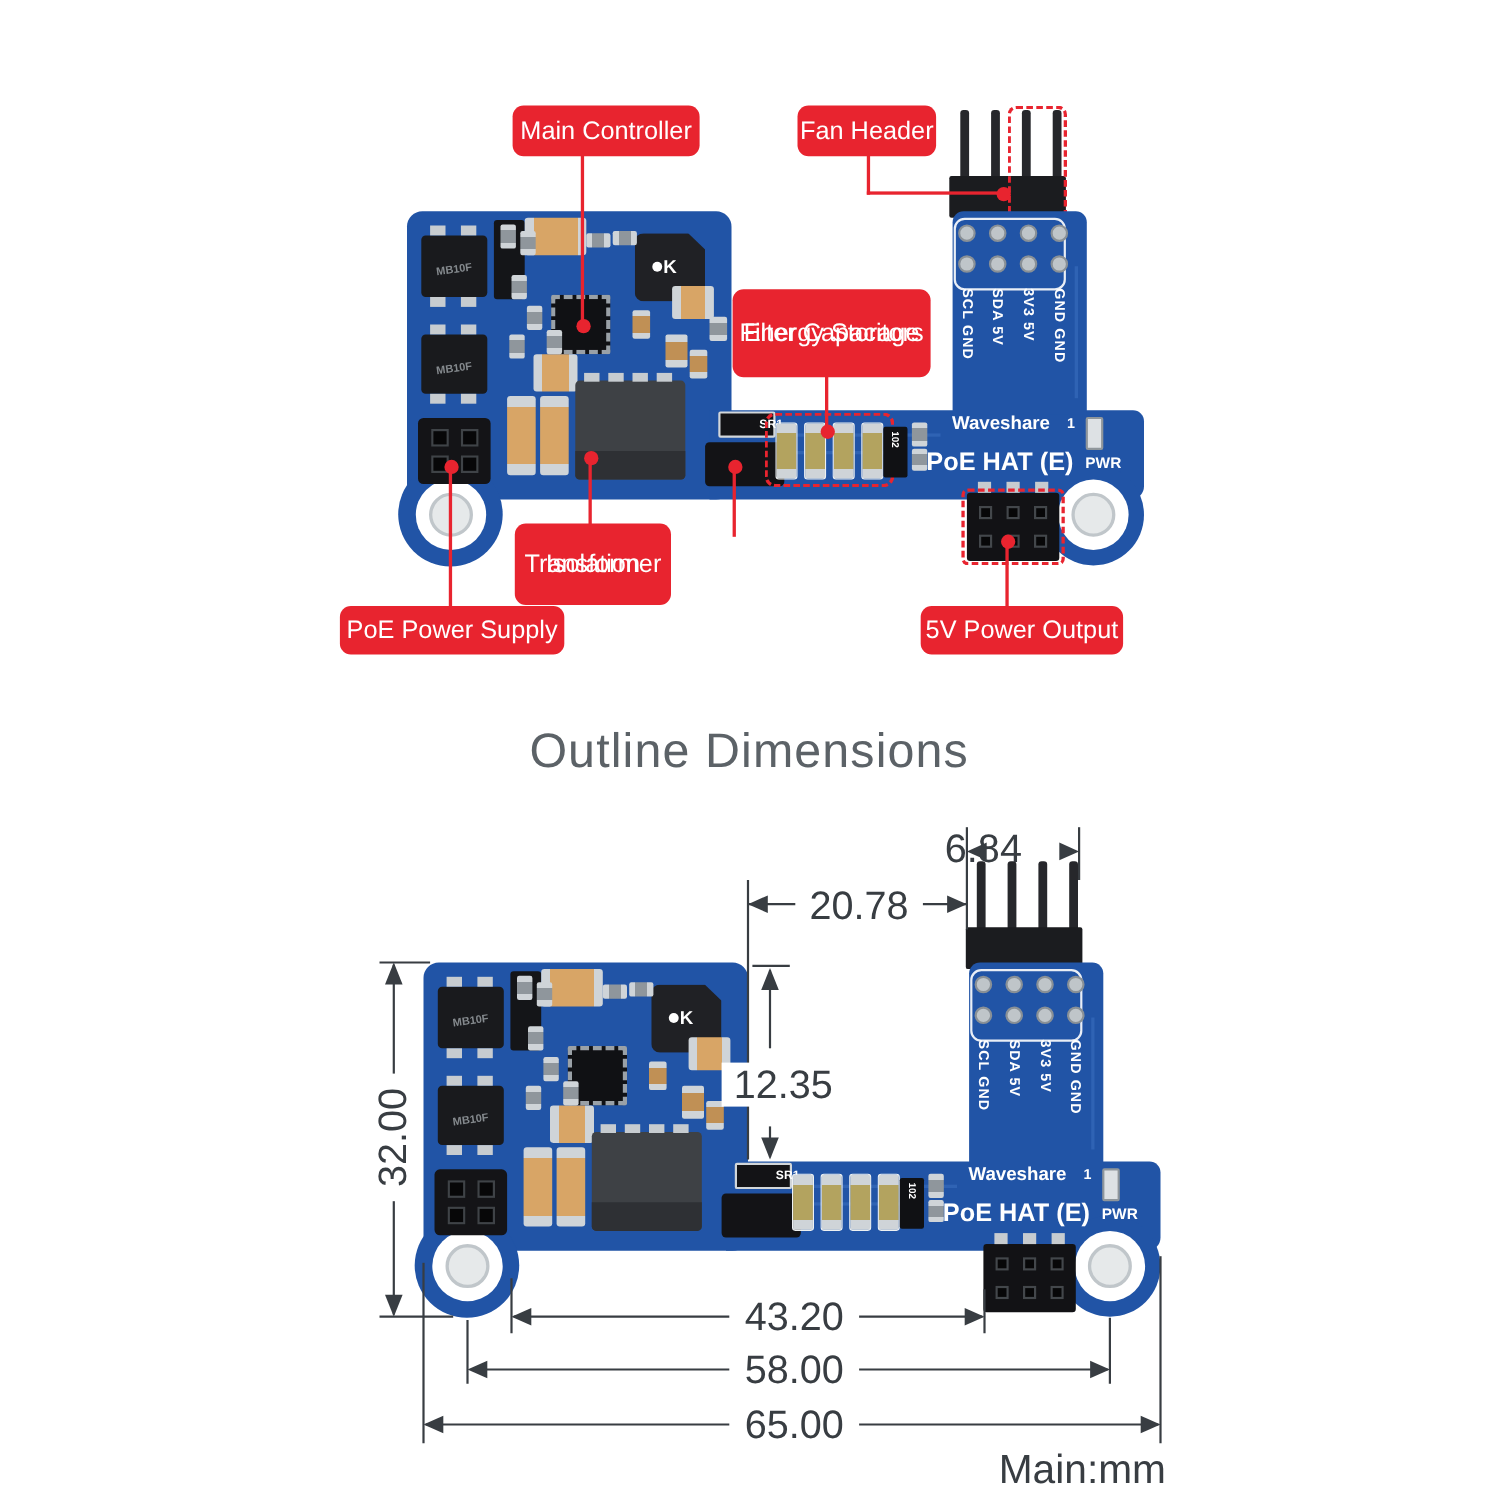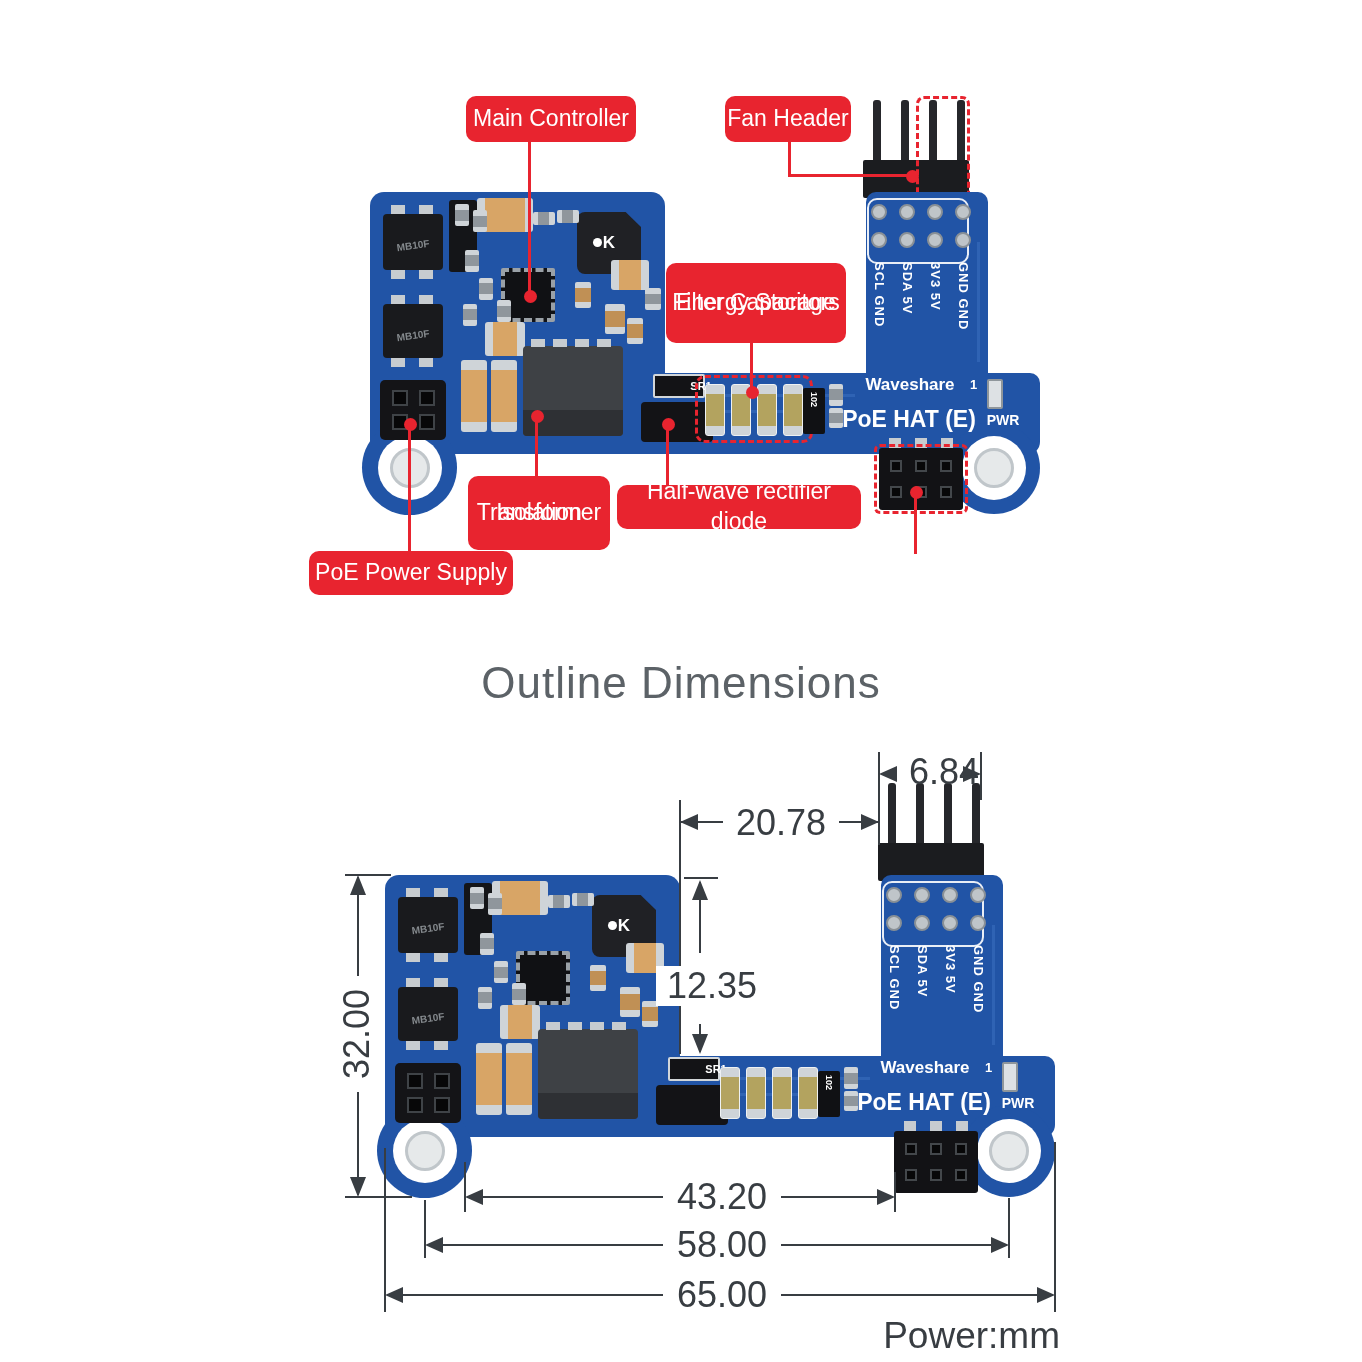--- a/index.html
+++ b/index.html
@@ -350,25 +350,25 @@
       <span>Fan Header</span>
       </div>
     <div class="rl" style="left:666px;top:263px;width:180px;height:80px">
       <span>Energy Storage</span>
         <span>Filter Capacitors</span>
       </div>
     <div class="rl" style="left:468px;top:476px;width:142px;height:74px">
       <span>Isolation</span>
         <span>Transformer</span>
       </div>
-    <div class="rl" style="left:617px;top:485px;width:244px;height:44px">
-      <span>Half-wave rectifier diode</span>
-      </div>
     <div class="rl" style="left:309px;top:551px;width:204px;height:44px">
       <span>PoE Power Supply</span>
+      </div>
+    <div class="rl" style="left:837px;top:551px;width:184px;height:44px">
+      <span>5V Power Output</span>
       </div>
   </div>
 
   <svg class="dims" width="1362" height="1362" viewBox="0 0 1362 1362">
     <g stroke="#383d42" stroke-width="2" fill="none">
       <path d="M879 752 V845"></path>
         <path d="M981 752 V800"></path>
       <path d="M680 800 V1054"></path>
       <path d="M684 878 H718"></path>
       <path d="M345 875 H391"></path>
@@ -399,22 +399,22 @@
         <polygon points="358,1197 350,1177 366,1177"></polygon>
       <polygon points="465,1197 483,1189 483,1205"></polygon>
         <polygon points="895,1197 877,1189 877,1205"></polygon>
       <polygon points="425,1245 443,1237 443,1253"></polygon>
         <polygon points="1009,1245 991,1237 991,1253"></polygon>
       <polygon points="385,1295 403,1287 403,1303"></polygon>
         <polygon points="1055,1295 1037,1287 1037,1303"></polygon>
     </g>
   </svg>
 
-  <div class="dimtxt nobg" style="left:902px;top:752px;width:84px">6.84</div>
+  <div class="dimtxt nobg" style="left:852px;top:752px;width:84px">6.84</div>
   <div class="dimtxt" style="left:723px;top:803px;width:116px">20.78</div>
   <div class="dimtxt" style="left:656px;top:966px;width:112px">12.35</div>
   <div class="dimtxt" style="left:299px;top:1014px;width:116px;transform:rotate(-90deg)">32.00</div>
   <div class="dimtxt" style="left:663px;top:1177px;width:118px">43.20</div>
   <div class="dimtxt" style="left:663px;top:1225px;width:118px">58.00</div>
   <div class="dimtxt" style="left:663px;top:1275px;width:118px">65.00</div>
-  <div class="dimtxt nobg" style="left:880px;top:1316px;width:180px;text-align:right;font-size:37px">Power:mm</div>
+  <div class="dimtxt nobg" style="left:880px;top:1316px;width:180px;text-align:right;font-size:37px">Main:mm</div>
 
 </div>
 
 </body></html>

